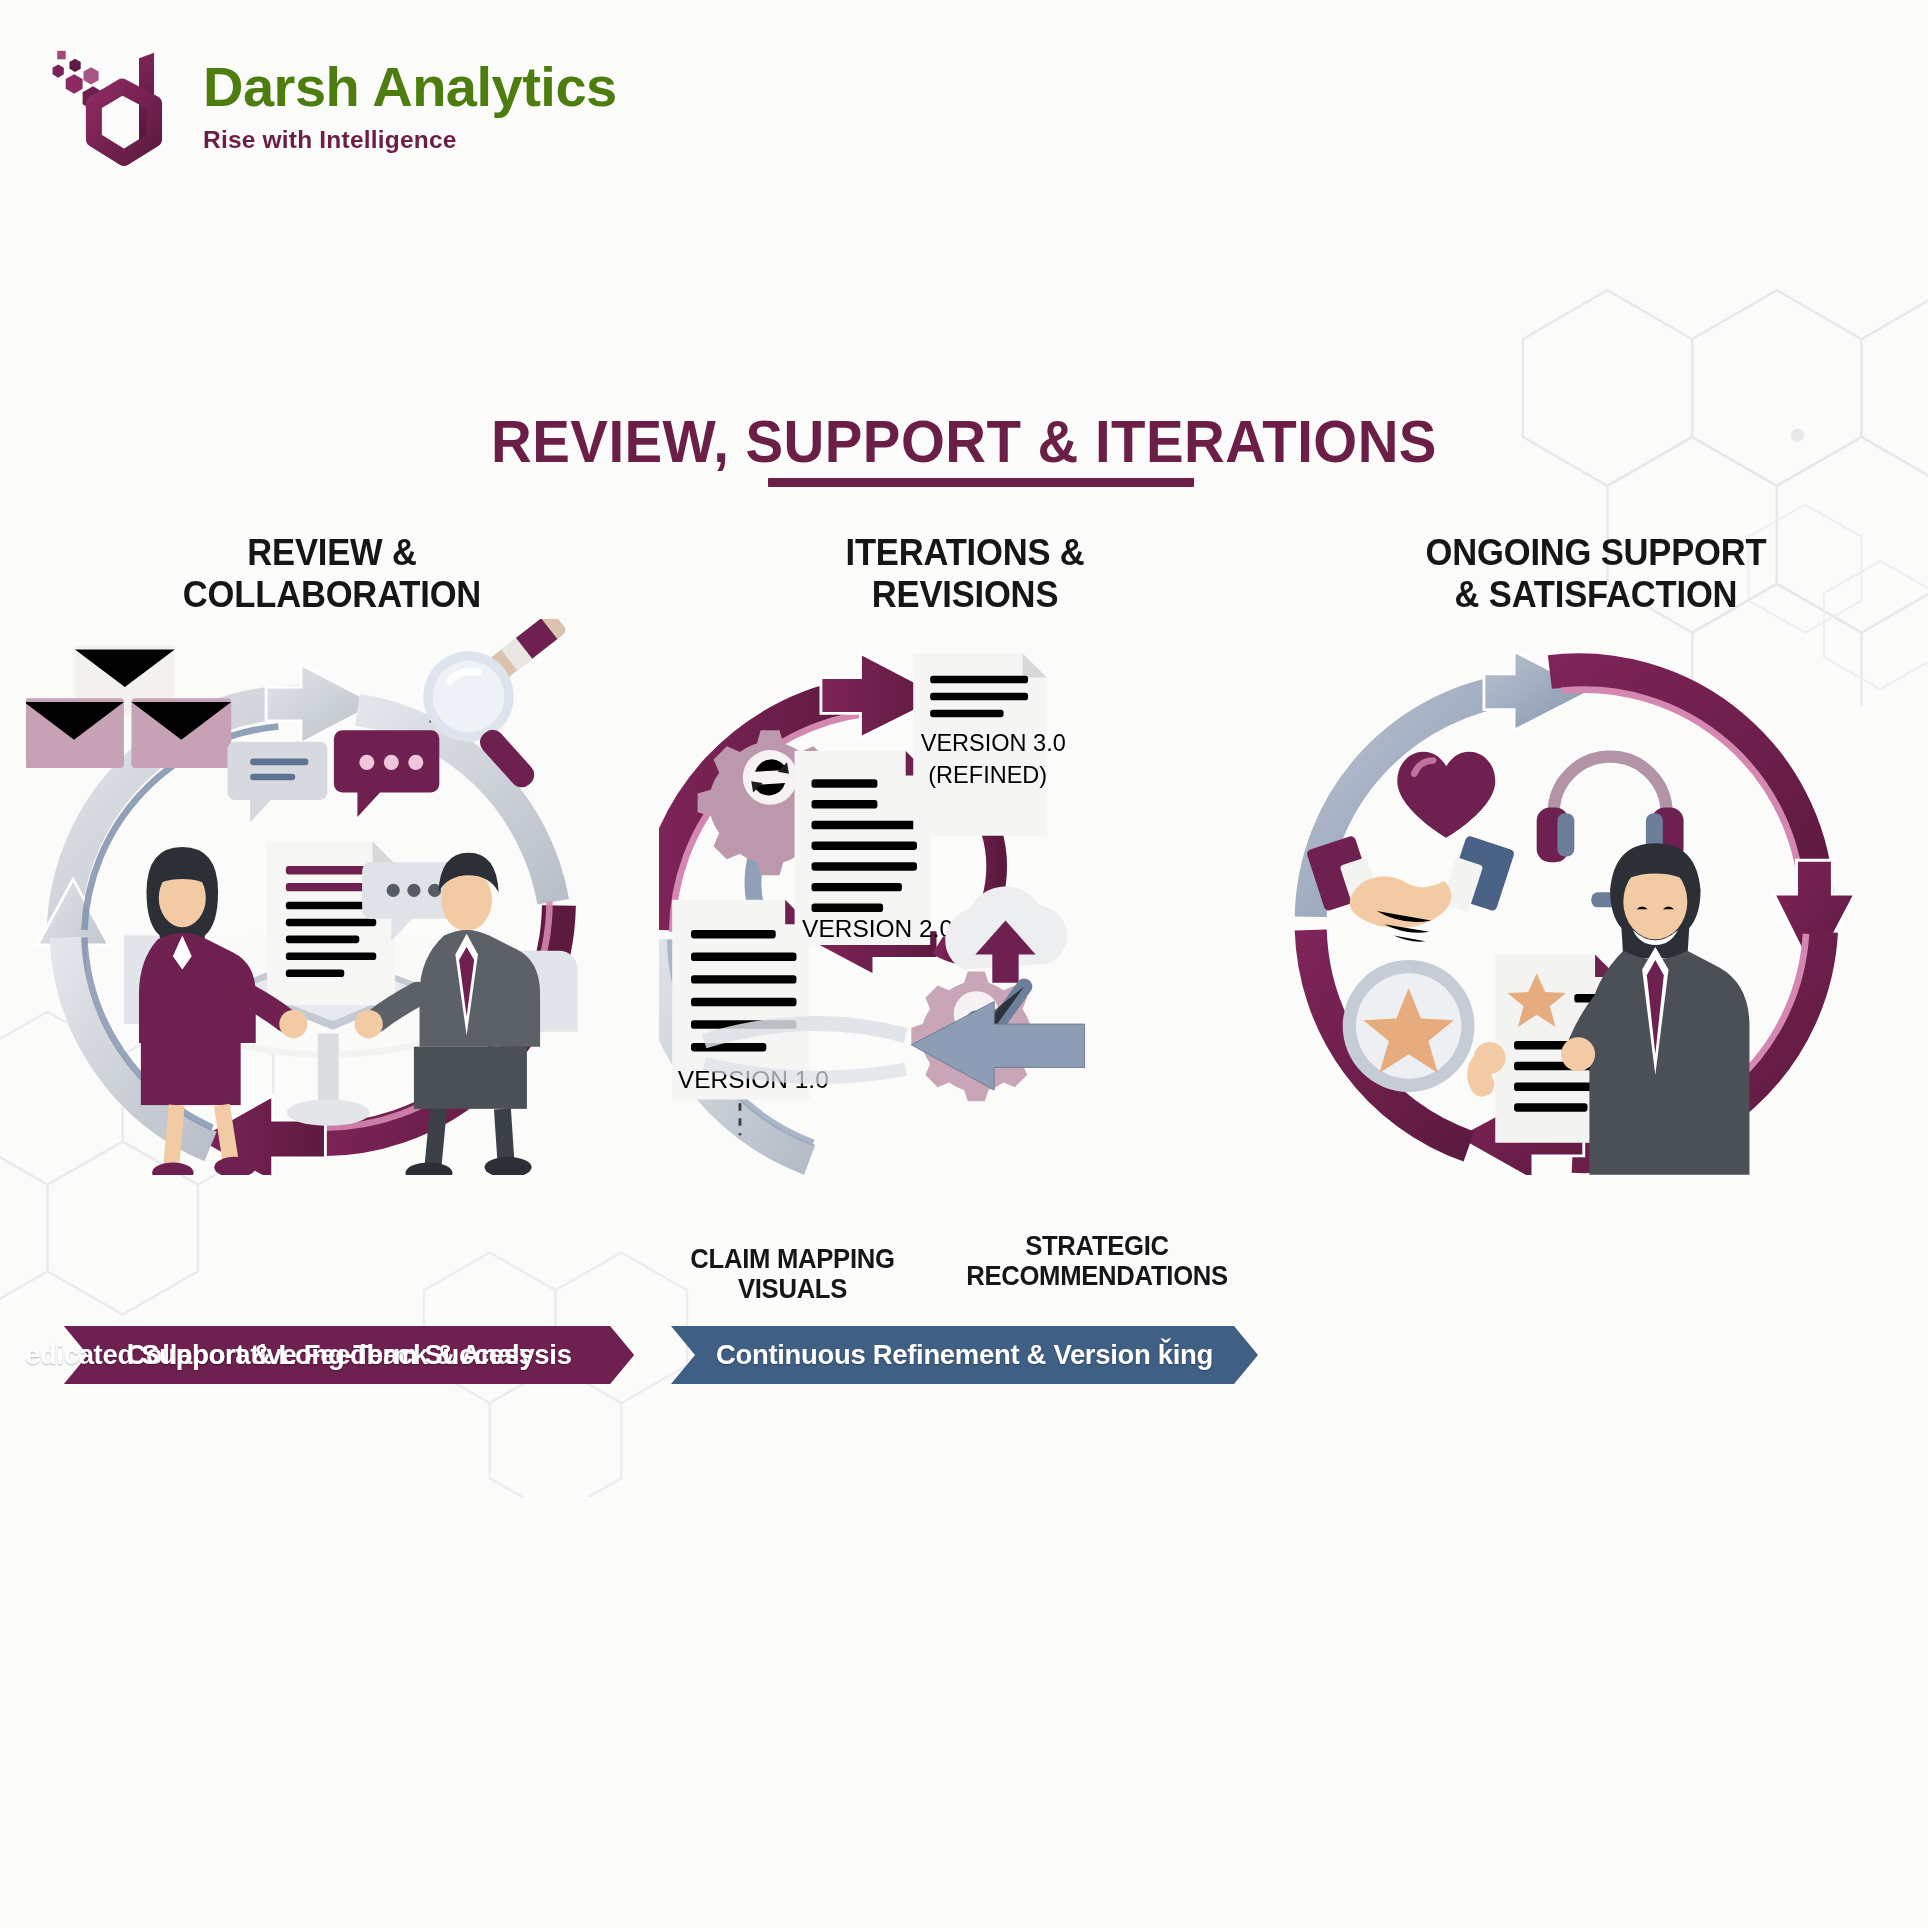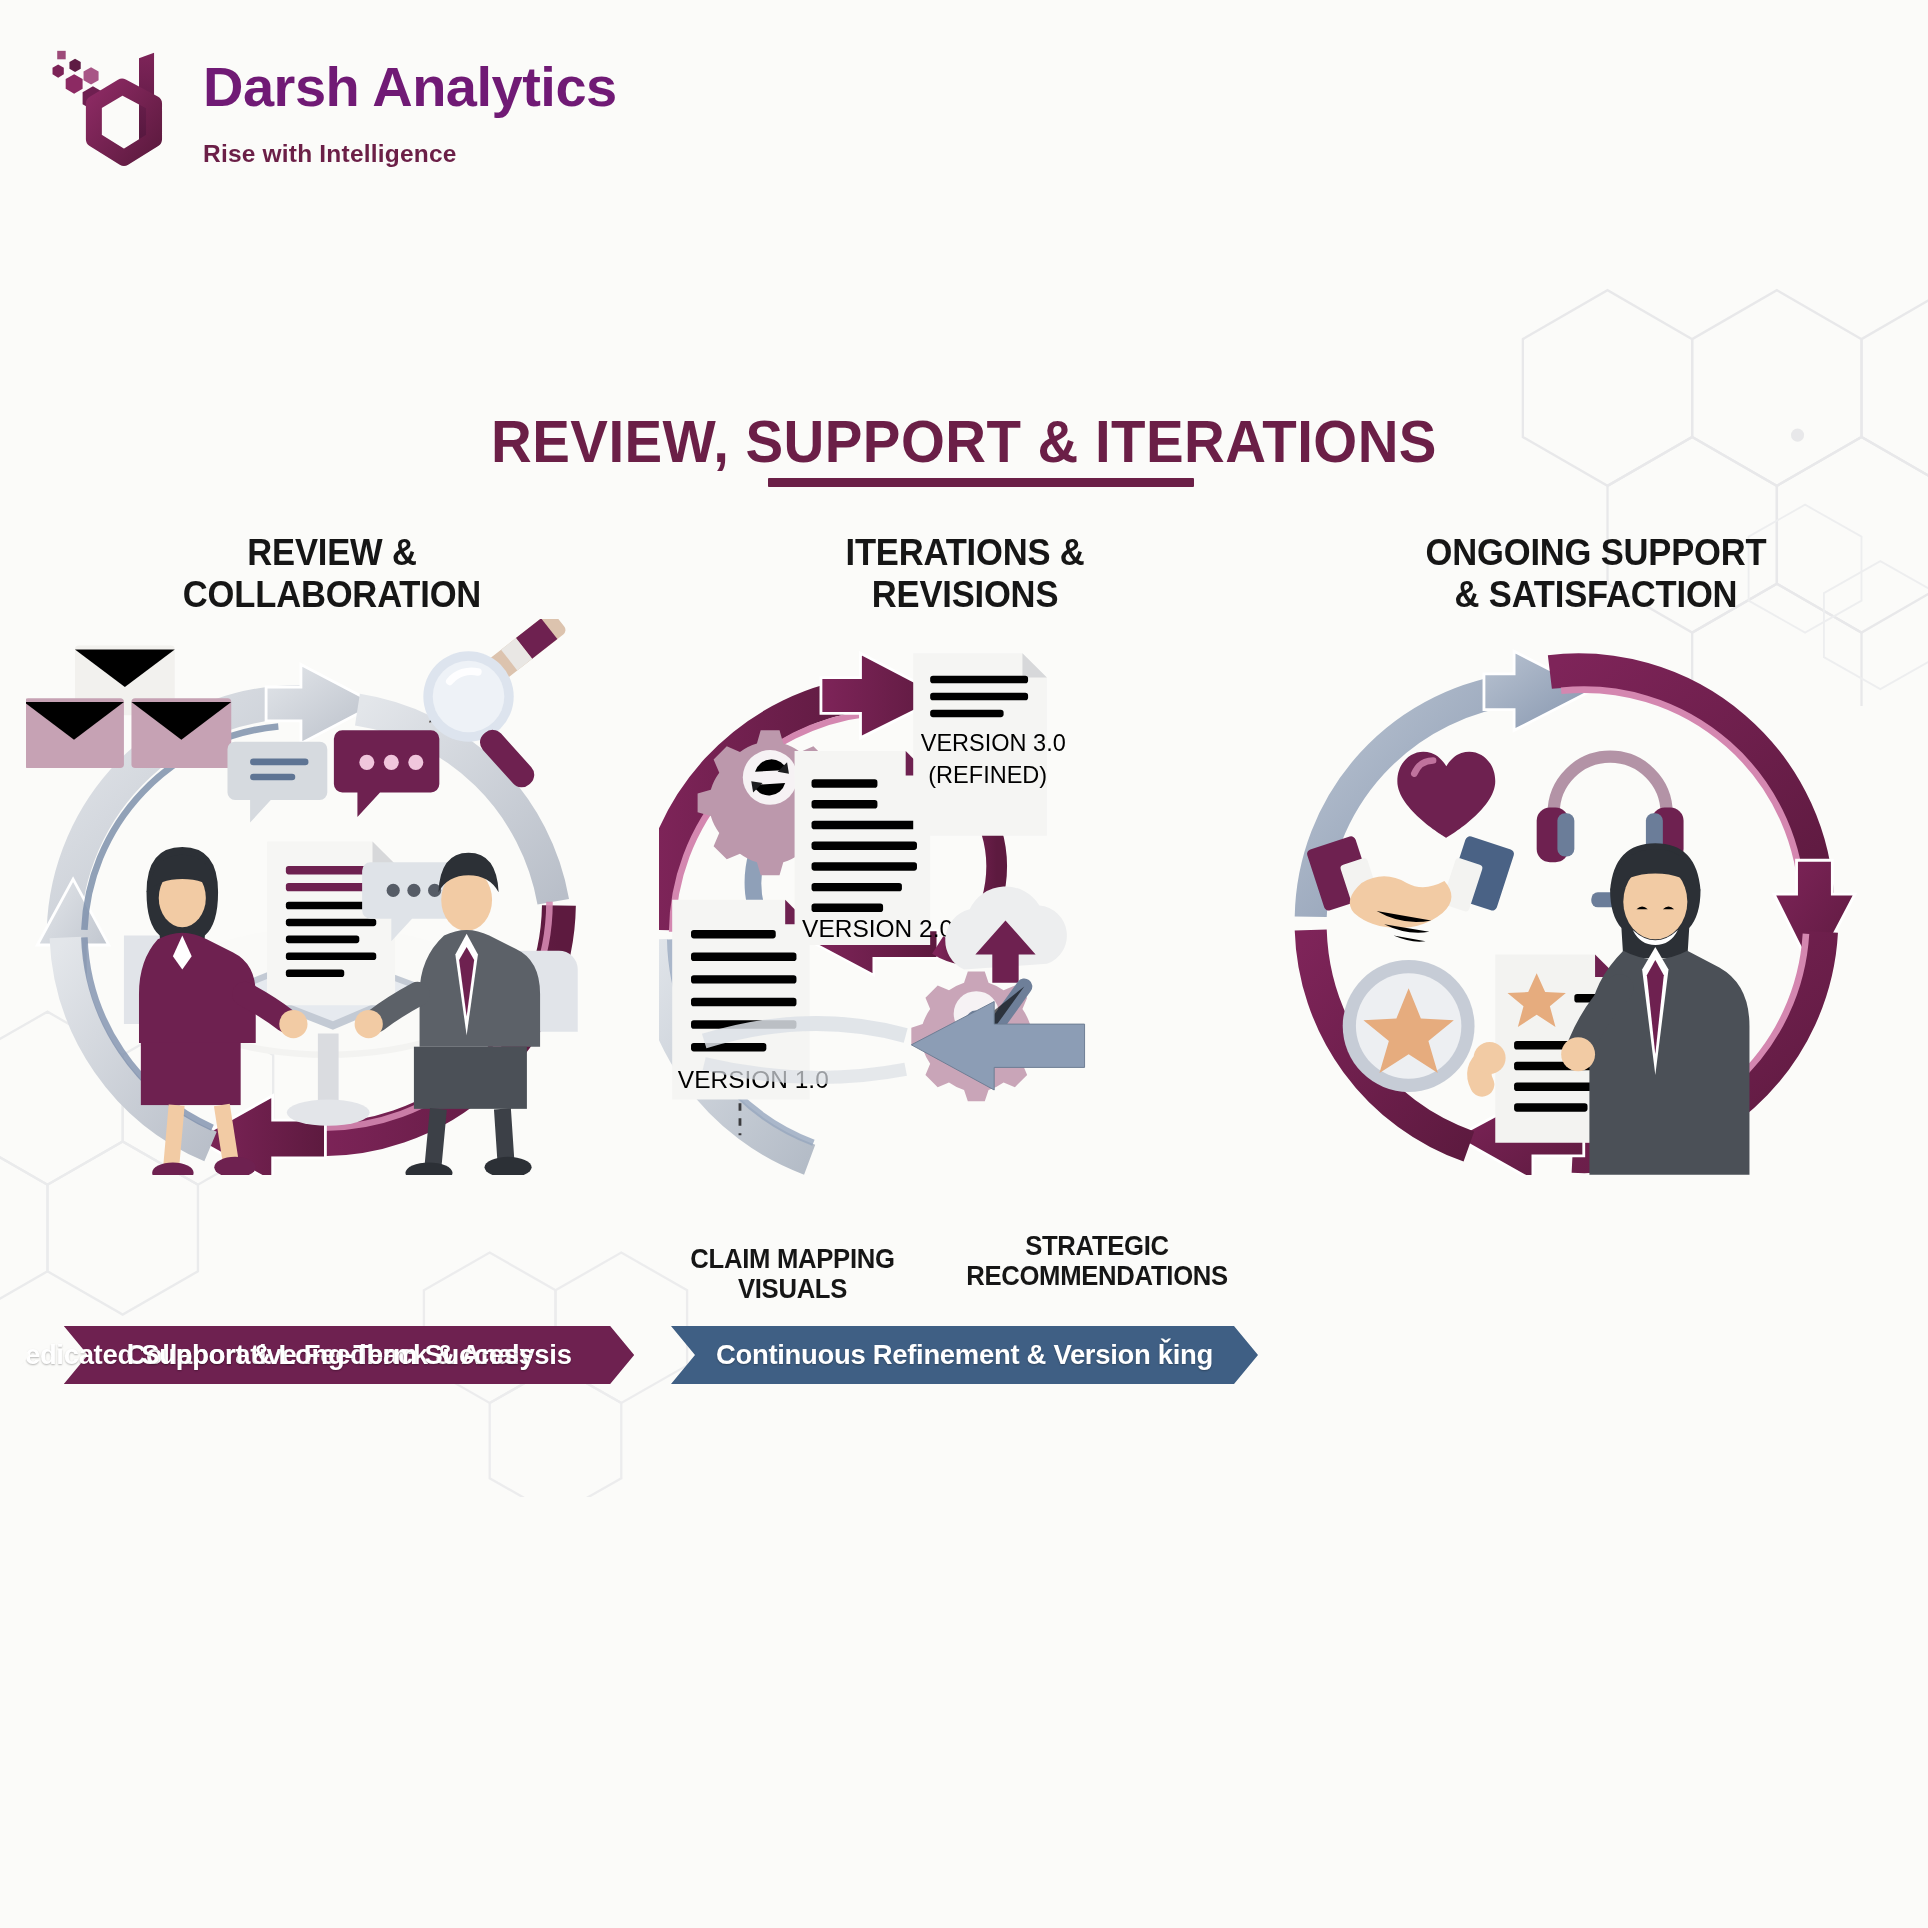--- a/index.html
+++ b/index.html
@@ -15,26 +15,26 @@
   .hex-bg { position: absolute; pointer-events: none; opacity: .55; }
   #hex-tr { top: 198px; right: -28px; width: 490px; height: 508px; }
   #hex-bl { left: -56px; top: 942px; width: 395px; height: 414px; }
   #hex-bc { left: 405px; top: 1215px; width: 395px; height: 282px; }
 
   
   #logo { position: absolute; left: 45px; top: 45px; width: 603px; height: 132px; }
   #logo-mark { position: absolute; left: 0; top: 0; width: 141px; height: 132px; }
   #logo-text-wrap { position: absolute; left: 158px; top: 13px; }
   #logo-title {
-    font-size: 56px; font-weight: 700; color: #701a75;
+    font-size: 56px; font-weight: 700; color: #4d7c0f;
     letter-spacing: -0.5px; line-height: 1.05;
   }
   #logo-tagline {
     font-size: 24.5px; font-weight: 600; color: #6B1F47;
-    margin-top: 23px; letter-spacing: 0.2px;
+    margin-top: 9px; letter-spacing: 0.2px;
   }
 
   
   #main-title {
     position: absolute; left: 0; top: 407px; width: 1928px;
     text-align: center;
     font-size: 60px; font-weight: 700; color: #6B1F47;
     letter-spacing: 0.5px;
     font-family: "Liberation Sans", sans-serif;
     transform: scaleX(.94);

